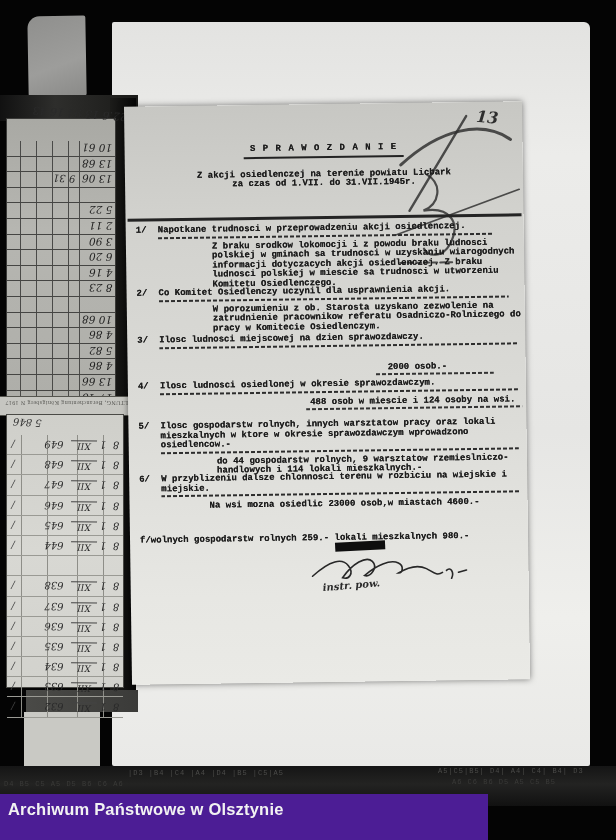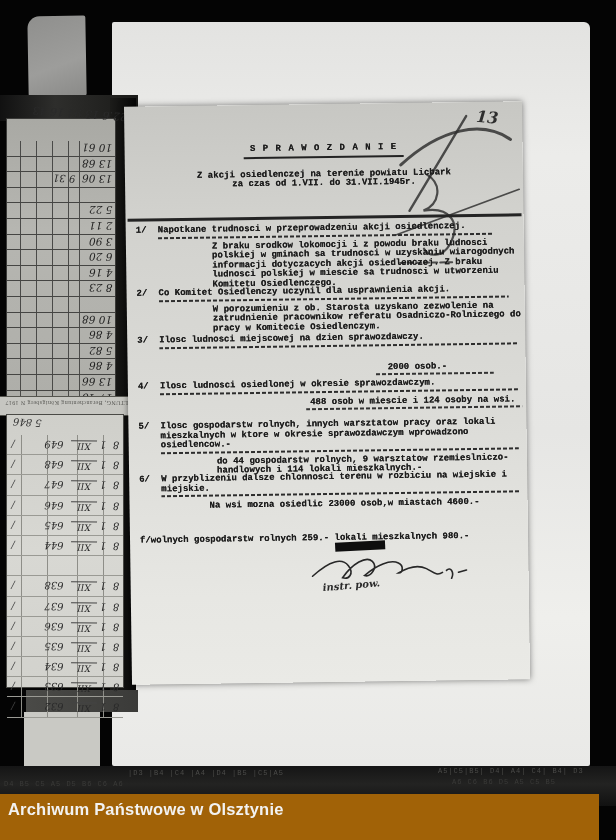--- a/index.html
+++ b/index.html
@@ -67,21 +67,21 @@
   #title-line{display:inline-block;letter-spacing:1px;border-bottom:2.2px solid #222;padding:0 6px 2px 6px;}
   #bigrule{position:absolute;left:2px;top:112px;width:394px;height:2.6px;background:#242424;}
   .hw{font-family:"DejaVu Serif",serif;font-style:italic;color:#2b2b2b;}
   #redact{position:absolute;left:205px;top:438px;width:50px;height:9px;background:#0e0e0e;transform:rotate(-2deg);}
   #sigcap{font-size:10px;transform:rotate(-4deg);}
   
   #filmstrip{position:absolute;left:0;top:766px;width:616px;height:40px;
              background:linear-gradient(180deg,#151515,#232322 45%,#111);padding-left:26px;}
   .film-mark{position:absolute;font-family:"Liberation Mono",monospace;font-size:7px;color:#4b4b49;
              letter-spacing:1px;white-space:nowrap;}
-  #archivebar{position:absolute;left:0;top:794px;width:599px;height:46px;background:#a16207;}
+  #archivebar{position:absolute;left:0;top:794px;width:488px;height:46px;background:#4c1d95;}
   #archivebar .label{position:absolute;left:8px;top:6px;color:#f2f2f2;font-size:16.5px;font-weight:bold;
                      font-family:"Liberation Sans",sans-serif;letter-spacing:.2px;}
   svg{display:block;overflow:visible;}
 </style>
 </head>
 <body>
 
 <div id="stage">
 
   <div id="backing"></div>

